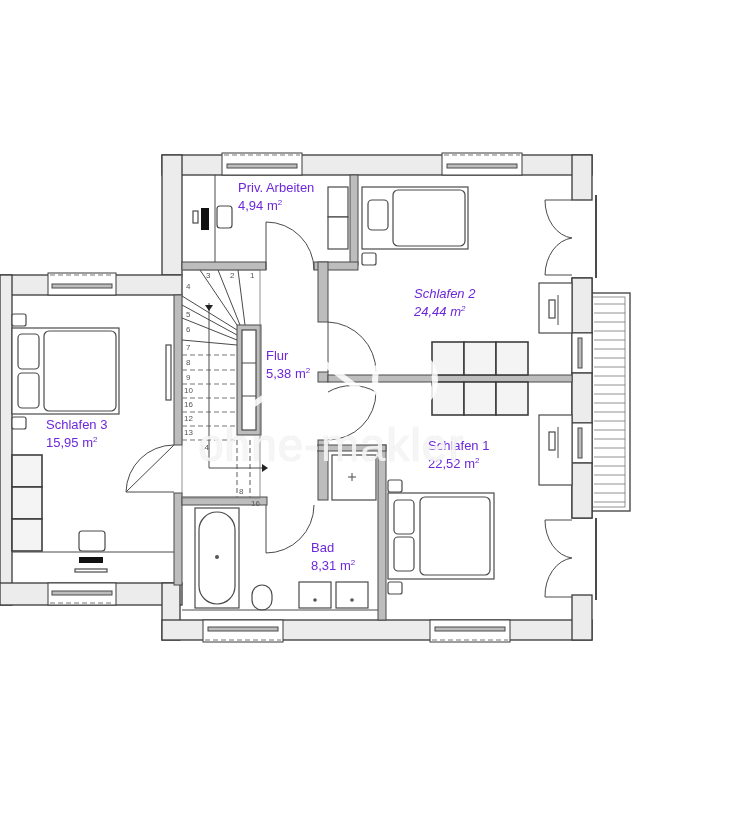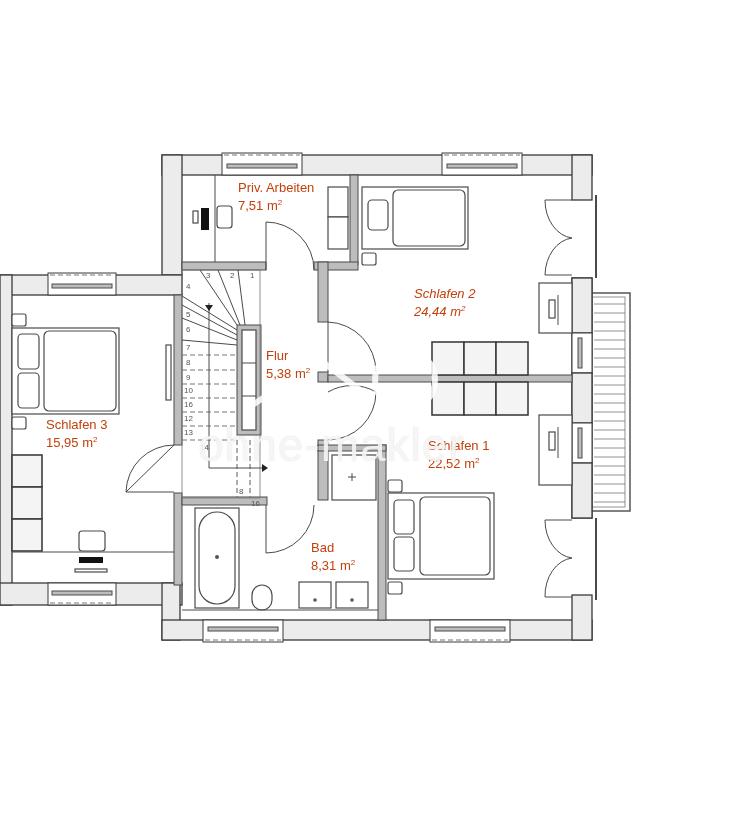--- a/index.html
+++ b/index.html
@@ -7,21 +7,21 @@
   #plan { position: absolute; left: 0; top: 0; width: 742px; height: 830px; }
   .wall { fill: #ececec; stroke: #3a3a3a; stroke-width: 1.3; }
   .iwall { fill: #bdbdbd; stroke: #4a4a4a; stroke-width: 1; }
   .line { fill: none; stroke: #4a4a4a; stroke-width: 1; }
   .thin { fill: none; stroke: #777; stroke-width: 0.8; }
   .furn { fill: #ffffff; stroke: #4a4a4a; stroke-width: 1.2; }
   .furn2 { fill: #f4f4f4; stroke: #3e3e3e; stroke-width: 1.6; }
   .win { fill: #ffffff; stroke: #3a3a3a; stroke-width: 1; }
   .dash { fill: none; stroke: #777; stroke-width: 1.2; stroke-dasharray: 5 3; }
   .door { fill: none; stroke: #4a4a4a; stroke-width: 1; }
-  .lbl { position: absolute; font-size: 13px; color: #c2410c; line-height: 15px; white-space: nowrap; }
+  .lbl { position: absolute; font-size: 13px; color: #6d28d9; line-height: 15px; white-space: nowrap; }
   .lbl sup { font-size: 8px; vertical-align: 5px; }
   .stepnum { position: absolute; font-size: 8px; color: #555; }
   .wm { position: absolute; font-size: 46px; color: rgba(255,255,255,0.78); letter-spacing: 1px; font-family: "Liberation Sans", sans-serif;
         text-shadow: 0 0 1px rgba(180,180,180,0.6); white-space: nowrap; }
 </style>
 </head>
 <body>
 
 <svg id="plan" viewBox="0 0 742 830" xmlns="http://www.w3.org/2000/svg">
 
@@ -258,21 +258,21 @@
     <polyline points="245,410 320,360 360,390" fill="none" stroke="#ffffff" stroke-width="6"></polyline>
     <line x1="300" y1="380" x2="300" y2="405" stroke="#ffffff" stroke-width="4"></line>
     <line x1="312" y1="378" x2="312" y2="405" stroke="#ffffff" stroke-width="4"></line>
     <circle cx="405" cy="380" r="30" fill="none" stroke="#ffffff" stroke-width="6"></circle>
     <line x1="405" y1="410" x2="405" y2="428" stroke="#ffffff" stroke-width="5"></line>
   </g>
 </svg>
 
 <div class="lbl" style="left:238px; top:180px;">
   <div>Priv. Arbeiten</div>
-  <div><span>7,51 m</span><sup>2</sup></div>
+  <div><span>4,94 m</span><sup>2</sup></div>
 </div>
 <div class="lbl" style="left:414px; top:286px;font-style:italic;">
   <div>Schlafen 2</div>
   <div><span>24,44 m</span><sup>2</sup></div>
 </div>
 <div class="lbl" style="left:266px; top:331px;margin-top:17px;">
   <div>Flur</div>
   <div><span>5,38 m</span><sup>2</sup></div>
 </div>
 <div class="lbl" style="left:46px; top:417px;">

